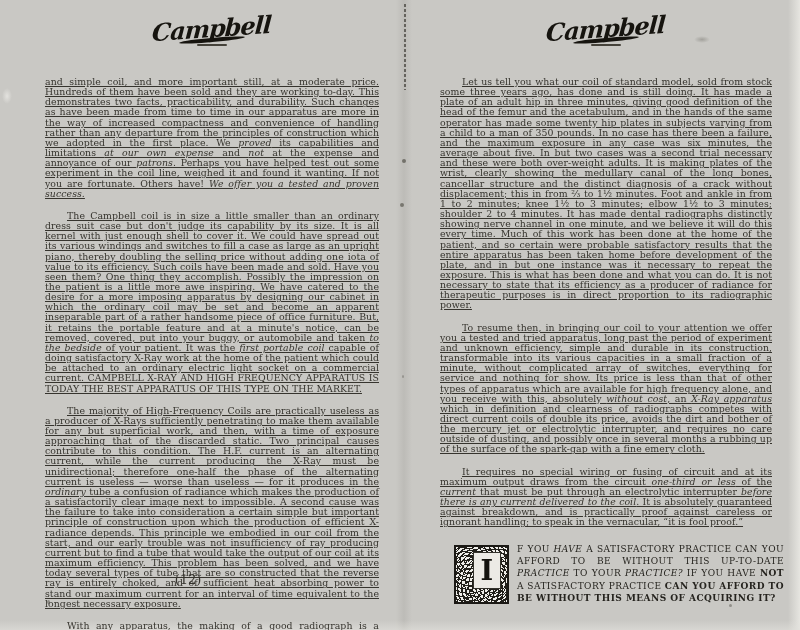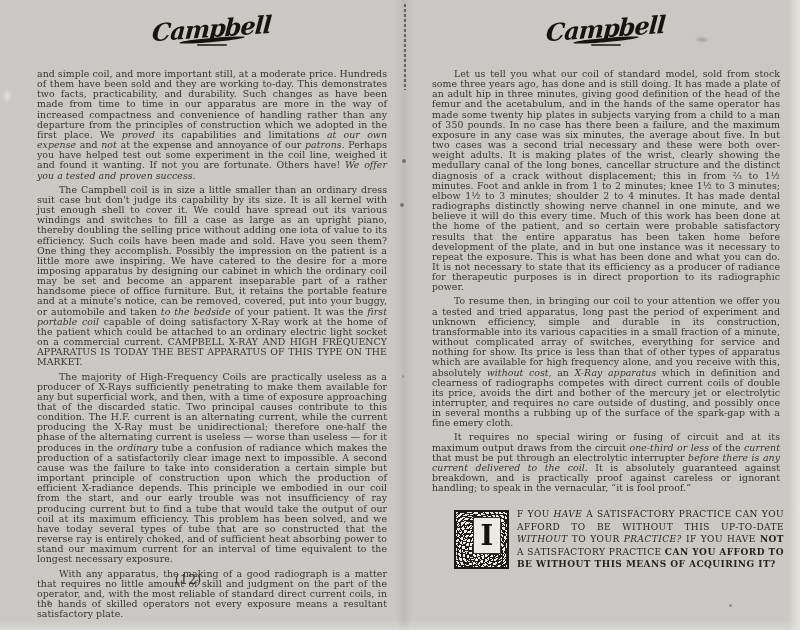--- a/index.html
+++ b/index.html
@@ -33,21 +33,21 @@
   .col-right{left:428px;width:356px;}
 
   .logo-block{height:48px;text-align:center;padding-top:3px;}
   .logo-script{display:inline-block;font-family:"DejaVu Serif",serif;font-style:italic;font-weight:bold;
     font-size:24px;letter-spacing:-1px;color:#16140f;transform:rotate(-4deg) skewX(-8deg);line-height:24px;}
   .logo-swash{display:block;width:66px;height:4px;margin:-3px auto 0;background:#16140f;
     border-radius:50% / 60%;transform:rotate(-5deg);}
   .logo-sub{display:block;width:30px;height:2px;margin:2px auto 0;background:#45423a;border-radius:1px;}
 
   .body-text{font-size:9.4px;line-height:10.15px;text-align:justify;letter-spacing:.05px;}
-  .body-text p{margin:4px;text-indent:22px;}
+  .body-text p{margin:12px;text-indent:22px;text-decoration:underline;}
   .body-text p.no-indent{text-indent:0;}
   .body-text i{font-style:italic;}
 
   .callout{margin-top:15px;padding-left:26px;font-size:9px;line-height:12.4px;
     letter-spacing:.45px;text-align:justify;color:#26241f;}
   .callout i{font-style:italic;}
   .callout b{font-weight:bold;}
   .ornament{float:left;width:55px;height:59px;margin:2px 8px 1px 0;position:relative;
     border:2px solid #1b1915;background-color:#efeeea;box-sizing:border-box;
     background-image:
@@ -104,17 +104,17 @@
       <p>Let us tell you what our coil of standard model, sold from stock some three years ago, has done and is still doing. It has made a plate of an adult hip in three minutes, giving good definition of the head of the femur and the acetabulum, and in the hands of the same operator has made some twenty hip plates in subjects varying from a child to a man of 350 pounds. In no case has there been a failure, and the maximum exposure in any case was six minutes, the average about five. In but two cases was a second trial necessary and these were both over-weight adults. It is making plates of the wrist, clearly showing the medullary canal of the long bones, cancellar structure and the distinct diagnosis of a crack without displacement; this in from ⅔ to 1½ minutes. Foot and ankle in from 1 to 2 minutes; knee 1½ to 3 minutes; elbow 1½ to 3 minutes; shoulder 2 to 4 minutes. It has made dental radiographs distinctly showing nerve channel in one minute, and we believe it will do this every time. Much of this work has been done at the home of the patient, and so certain were probable satisfactory results that the entire apparatus has been taken home before development of the plate, and in but one instance was it necessary to repeat the exposure. This is what has been done and what you can do. It is not necessary to state that its efficiency as a producer of radiance for therapeutic purposes is in direct proportion to its radiographic power.</p>
       <p>To resume then, in bringing our coil to your attention we offer you a tested and tried apparatus, long past the period of experiment and unknown efficiency, simple and durable in its construction, transformable into its various capacities in a small fraction of a minute, without complicated array of switches, everything for service and nothing for show. Its price is less than that of other types of apparatus which are available for high frequency alone, and you receive with this, absolutely <i>without cost</i>, an <i>X-Ray apparatus</i> which in definition and clearness of radiographs competes with direct current coils of double its price, avoids the dirt and bother of the mercury jet or electrolytic interrupter, and requires no care outside of dusting, and possibly once in several months a rubbing up of the surface of the spark-gap with a fine emery cloth.</p>
       <p>It requires no special wiring or fusing of circuit and at its maximum output draws from the circuit <i>one-third or less</i> of the <i>current</i> that must be put through an electrolytic interrupter <i>before there is any current delivered to the coil</i>. It is absolutely guaranteed against breakdown, and is practically proof against careless or ignorant handling; to speak in the vernacular, “it is fool proof.”</p>
     </div>
     <div class="callout">
       <span class="ornament">
         <span class="inner">
           <span class="letter">I</span>
         </span>
       </span>
-      <span>F YOU <i>HAVE</i> A SATISFACTORY PRACTICE CAN YOU AFFORD TO BE WITHOUT THIS UP-TO-DATE <i>WITHOUT</i> TO YOUR <i>PRACTICE?</i> IF YOU HAVE <b>NOT</b> A SATISFACTORY PRACTICE <b>CAN YOU AFFORD TO BE WITHOUT THIS MEANS OF ACQUIRING IT?</b></span>
+      <span>F YOU <i>HAVE</i> A SATISFACTORY PRACTICE CAN YOU AFFORD TO BE WITHOUT THIS UP-TO-DATE <i>PRACTICE</i> TO YOUR <i>PRACTICE?</i> IF YOU HAVE <b>NOT</b> A SATISFACTORY PRACTICE <b>CAN YOU AFFORD TO BE WITHOUT THIS MEANS OF ACQUIRING IT?</b></span>
     </div>
   </div>
 
 </div>
 
 </body></html>

